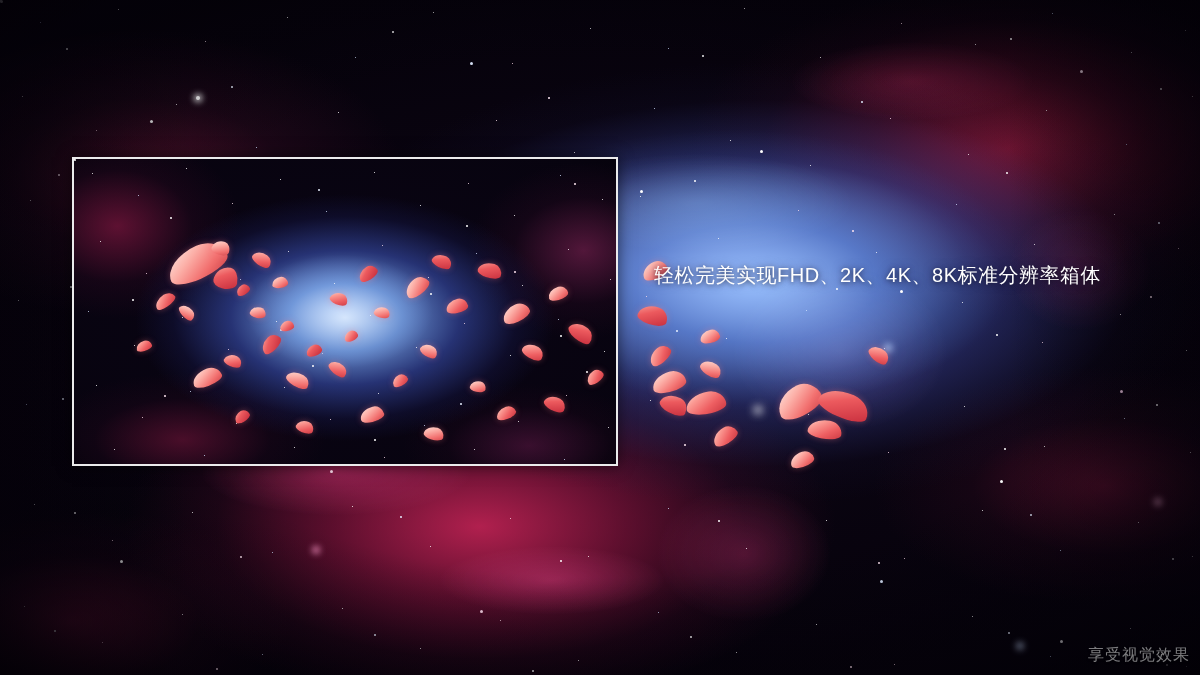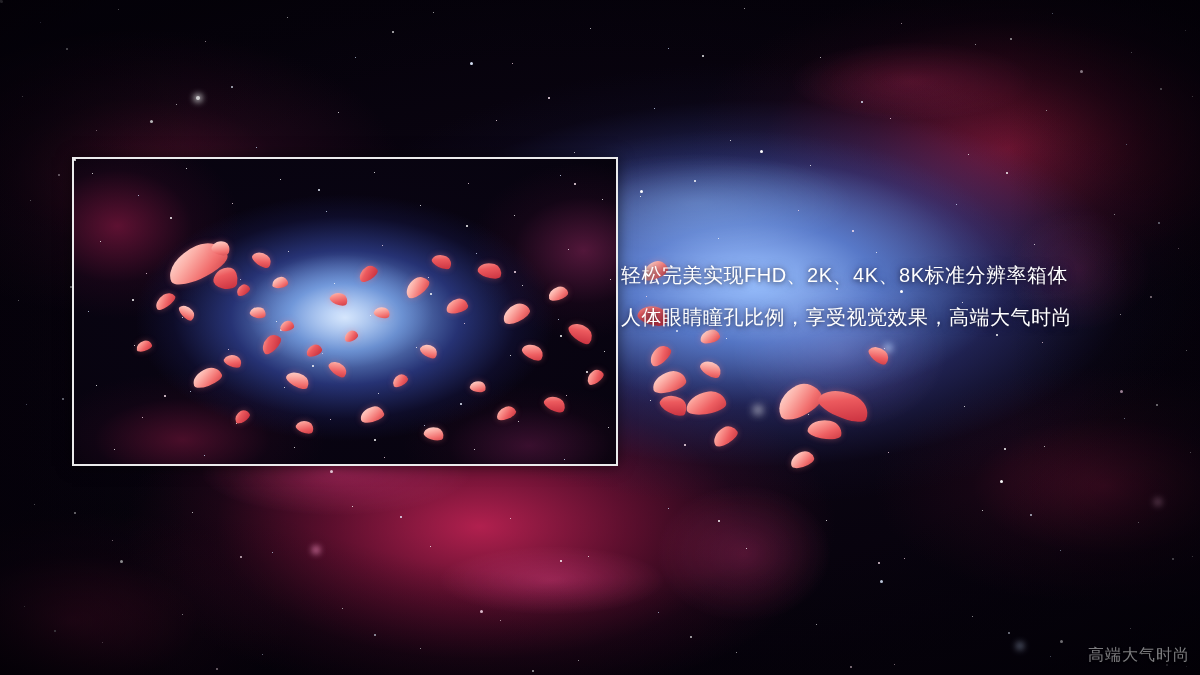--- a/index.html
+++ b/index.html
@@ -181,21 +181,21 @@
       150px 100px #fff, 300px 280px #fff, 440px 112px #ffe4ef;
   }
 
   
   .title {
     position:absolute; left:180px; top:102px;
     font-size:29px; letter-spacing:2px; color:#fff;
     text-shadow:0 1px 6px rgba(0,0,0,.6), 0 0 14px rgba(120,150,255,.28);
     white-space:pre;
   }
-  .body-block { position:absolute; left:621px; top:254px; width:510px; }
+  .body-block { position:absolute; left:654px; top:254px; width:510px; }
   .body-line {
     font-size:20px; line-height:42px; color:#fff; letter-spacing:.5px;
     text-shadow:0 1px 5px rgba(0,0,0,.55), 0 0 10px rgba(40,30,90,.5);
     white-space:nowrap;
   }
   .watermark {
     position:absolute; right:10px; bottom:9px;
     font-size:16px; letter-spacing:1px;
     color:rgba(198,198,200,.62);
     text-shadow:0 1px 2px rgba(0,0,0,.5);
@@ -291,18 +291,17 @@
       <div class="petal soft" style="left:286px;top:248px;width:24px;height:15px;transform:rotate(-14deg);"></div>
       <div class="petal" style="left:222px;top:262px;width:18px;height:12px;transform:rotate(22deg);"></div>
       <div class="petal deep" style="left:160px;top:252px;width:16px;height:11px;transform:rotate(-30deg);"></div>
       <div class="petal soft" style="left:350px;top:268px;width:20px;height:13px;transform:rotate(16deg);"></div>
     </div>
   </div>
 
 
   <div class="body-block">
     <div class="body-line">轻松完美实现FHD、2K、4K、8K标准分辨率箱体</div>
-    <div class="body-line">人体眼睛瞳孔比例，享受视觉效果，高端大气时尚</div>
   </div>
 
-  <div class="watermark">高端大气时尚</div>
+  <div class="watermark">享受视觉效果</div>
 
 </div>
 
 </body></html>

